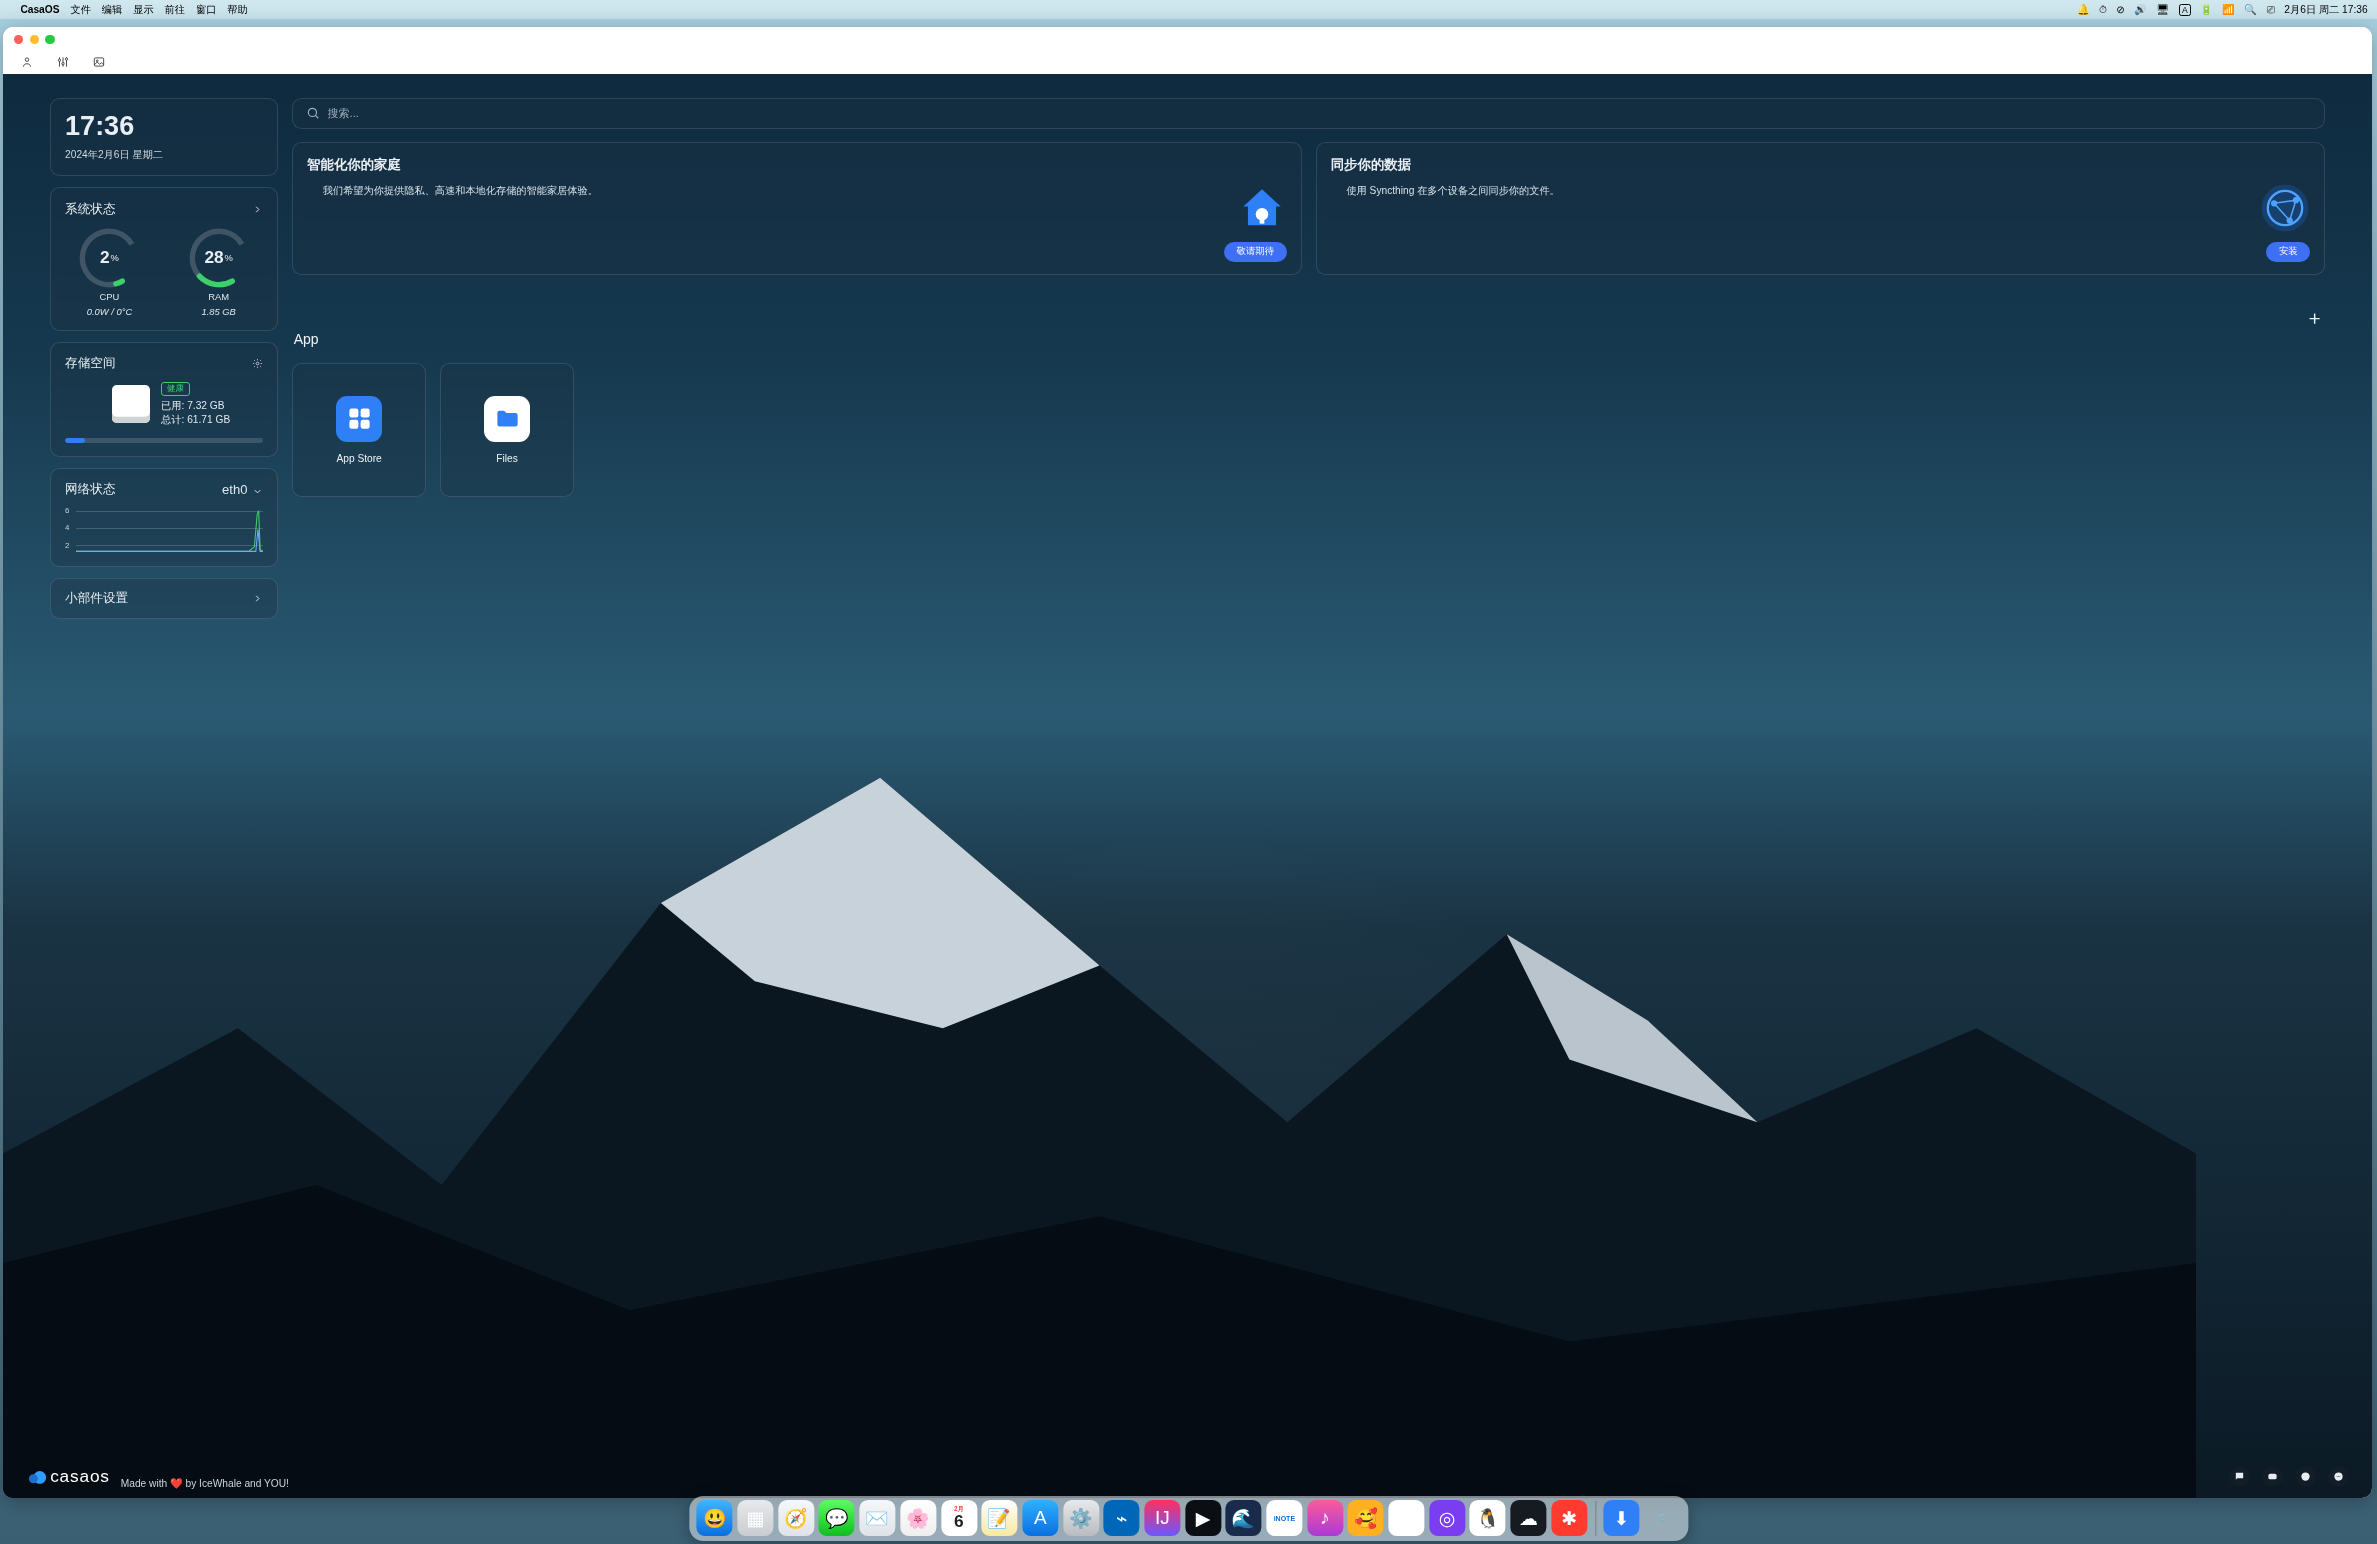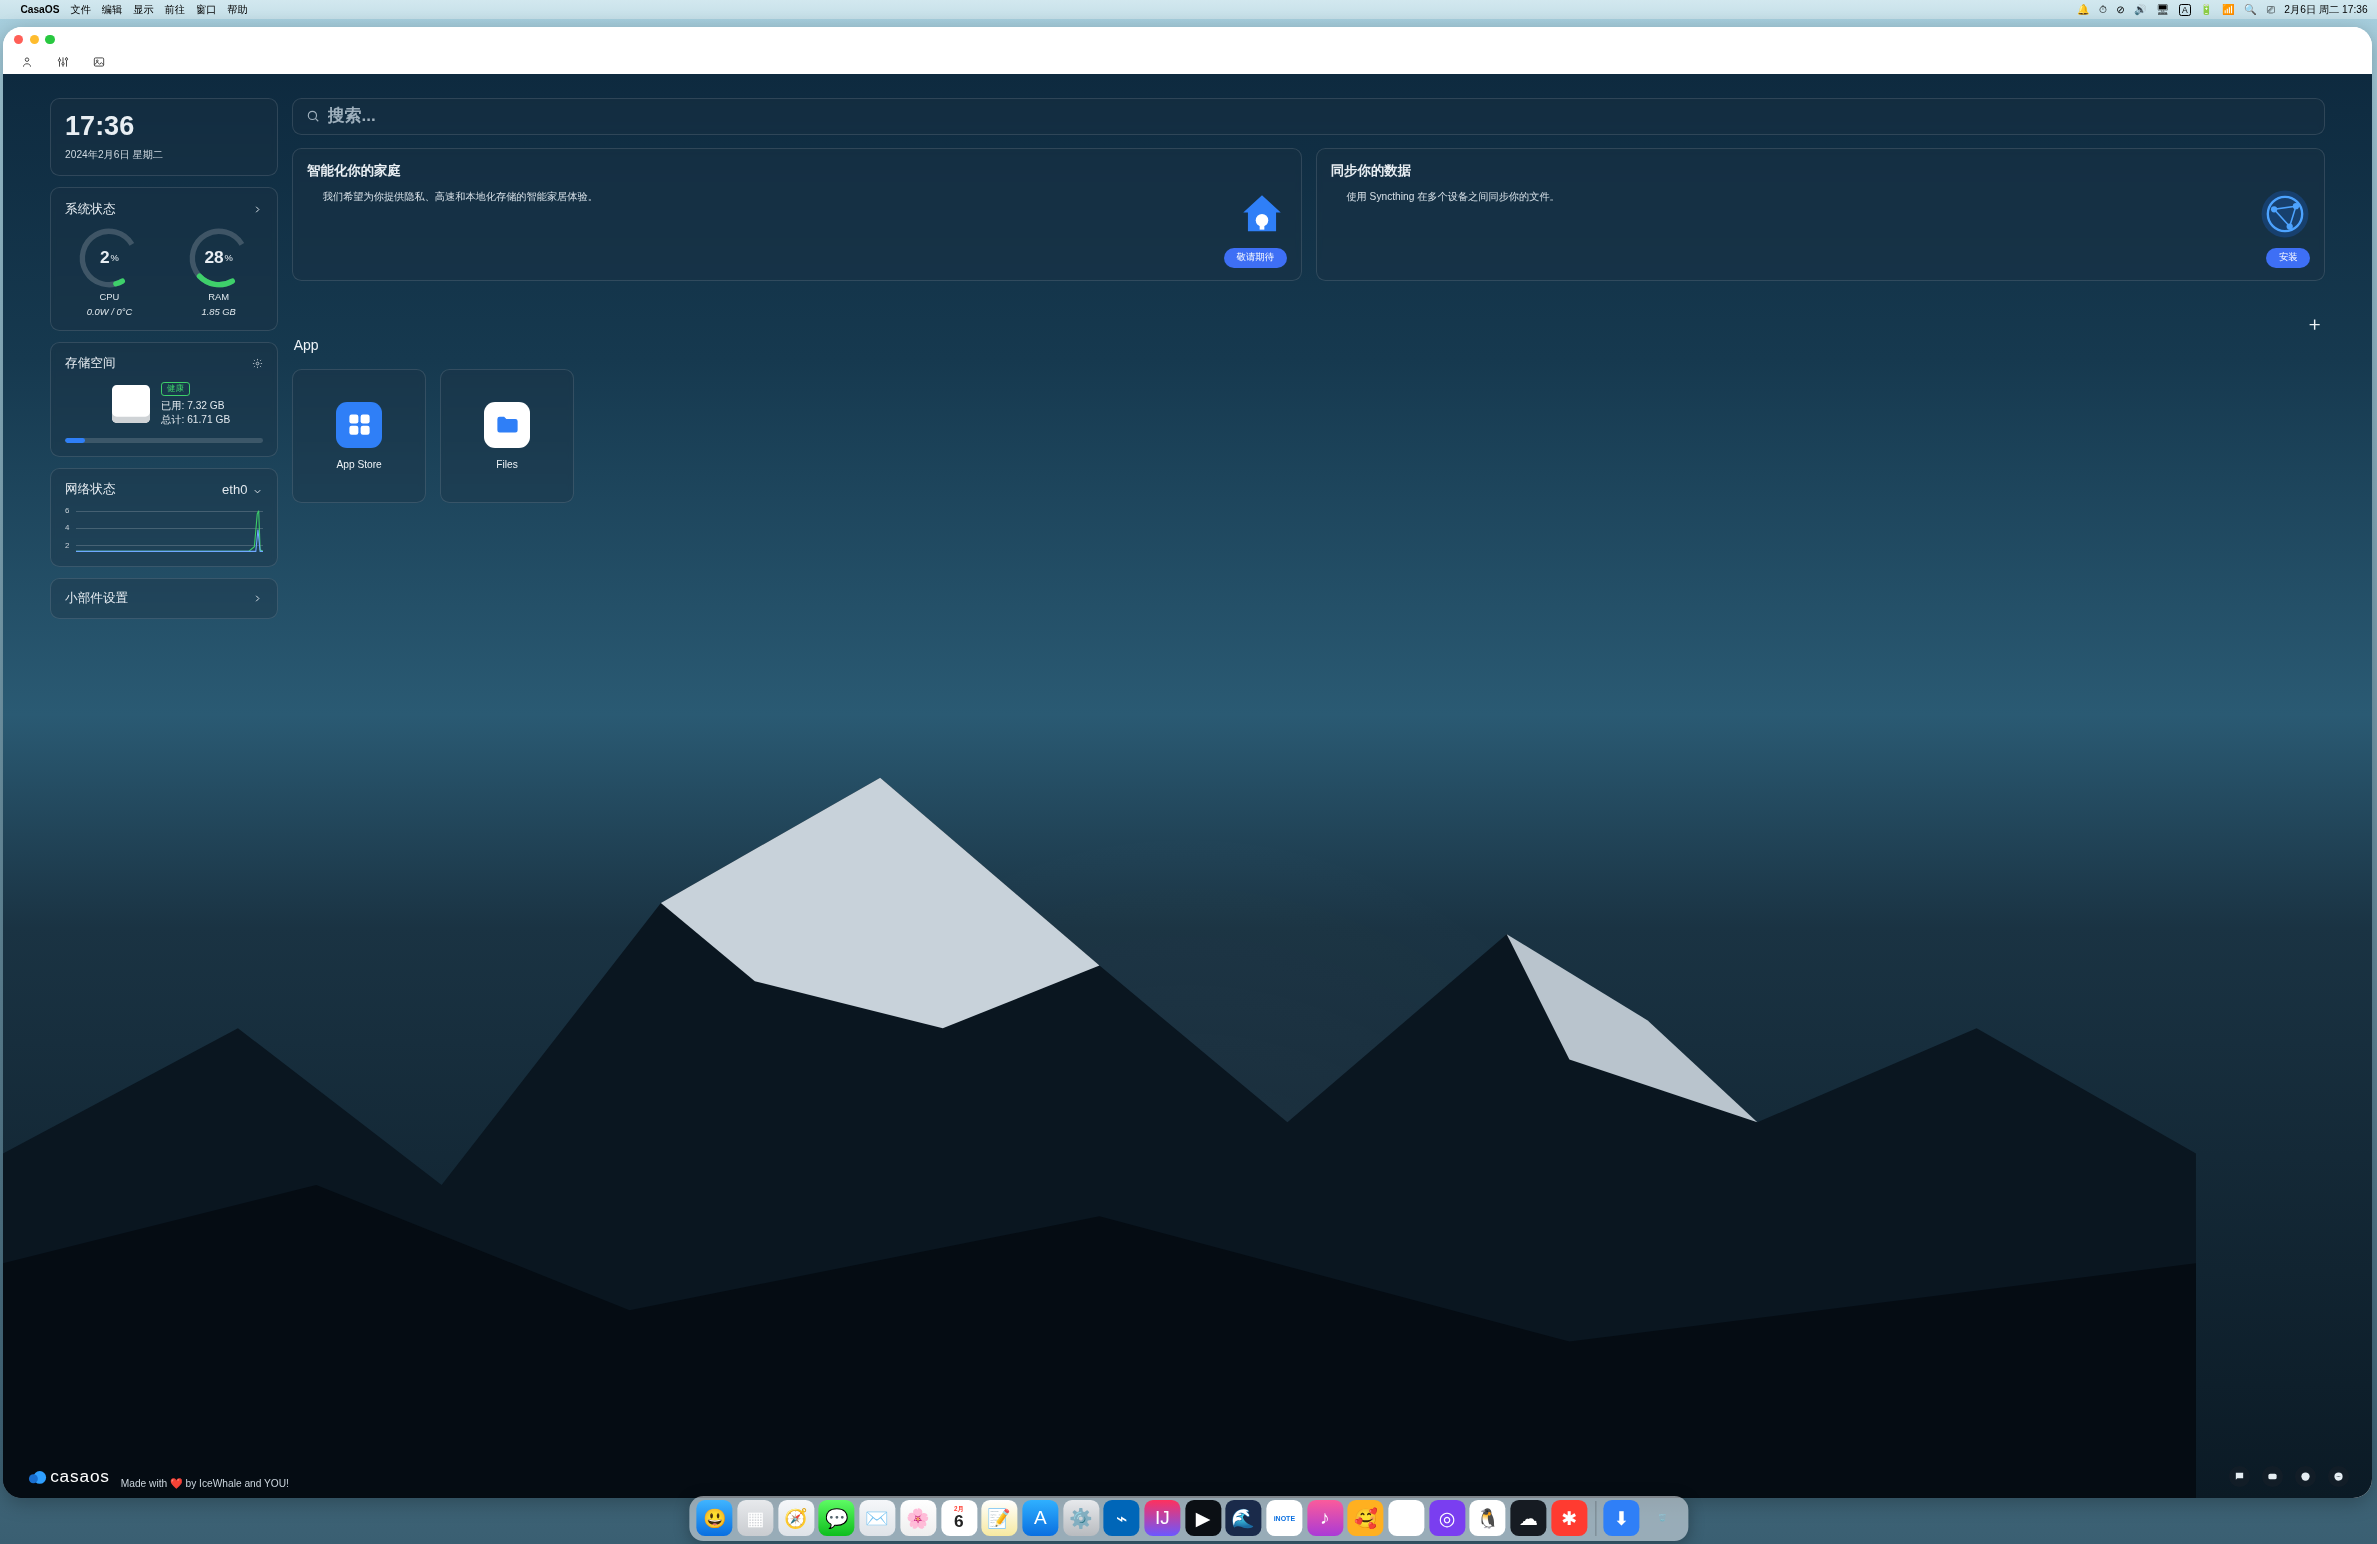--- a/index.html
+++ b/index.html
@@ -13,21 +13,21 @@
   padding: 0 9.4px; font-size: 10.2px; color: #000;
 }
 .menubar-left, .menubar-right { display: flex; align-items: center; gap: 11px; }
 .menubar-right { gap: 9.4px; }
 .menubar-left .app-name { font-weight: 700; }
 .apple-logo { font-size: 11.8px; }
 
 
 .app-window {
   position: absolute; top: 27px; left: 3.1px; right: 4.7px; bottom: 46px;
-  background: #fff; border-radius: 19px; overflow: hidden;
+  background: #fff; border-radius: 10px; overflow: hidden;
   box-shadow: 0 4.7px 19px rgba(0,0,0,.25);
   display: flex; flex-direction: column;
 }
 .app-titlebar {
   height: 47px; background: #fff; display: flex; align-items: flex-start;
   padding: 7.9px 11px 0; gap: 6.3px; flex-direction: column;
 }
 .traffic-lights { display: flex; gap: 6.3px; }
 .traffic-lights span { width: 9.4px; height: 9.4px; border-radius: 50%; display:inline-block; }
 .tl-red { background:#ff5f57; } .tl-yellow { background:#febc2e; } .tl-green { background:#28c840; }
@@ -82,21 +82,21 @@
 .progress-fill { position:absolute; left:0; top:0; bottom:0; background:#2f7ff7; border-radius:2.4px; }
 
 .net-iface { font-size:13px; color:#e1e8ee; display:flex; align-items:flex-end; gap:4.7px;}
 .net-chart { margin-top:7.9px; height:47px; position:relative; }
 .net-chart .axis { position:absolute; left:0; font-size:7.9px; color:#c9d2d9; }
 .net-chart .gridline { position:absolute; left:11px; right:0; height:0.8px; background:rgba(255,255,255,.18); }
 
 
 .search-bar { display:flex; align-items:center; gap:7.9px; }
 .search-bar input {
-  flex:1; background:transparent; border:none; outline:none; color:#e5edf2; font-size:17px;font-weight:bold;
+  flex:1; background:transparent; border:none; outline:none; color:#e5edf2; font-size:11px;
 }
 .search-bar input::placeholder { color:#9fb0bd; }
 
 .promo-row { display:flex; gap:14px; }
 .promo-card { flex:1; display:flex; flex-direction:column; gap:9.4px; position:relative; min-height:118px;}
 .promo-title { font-size:13.4px; font-weight:600; }
 .promo-body { display:flex; gap:12.6px; }
 .promo-desc { font-size:10.2px; color:#d7e0e7; flex:1; padding-left:15.7px; line-height:1.6;}
 .promo-icon { width:50px; height:50px; }
 .promo-btn {

